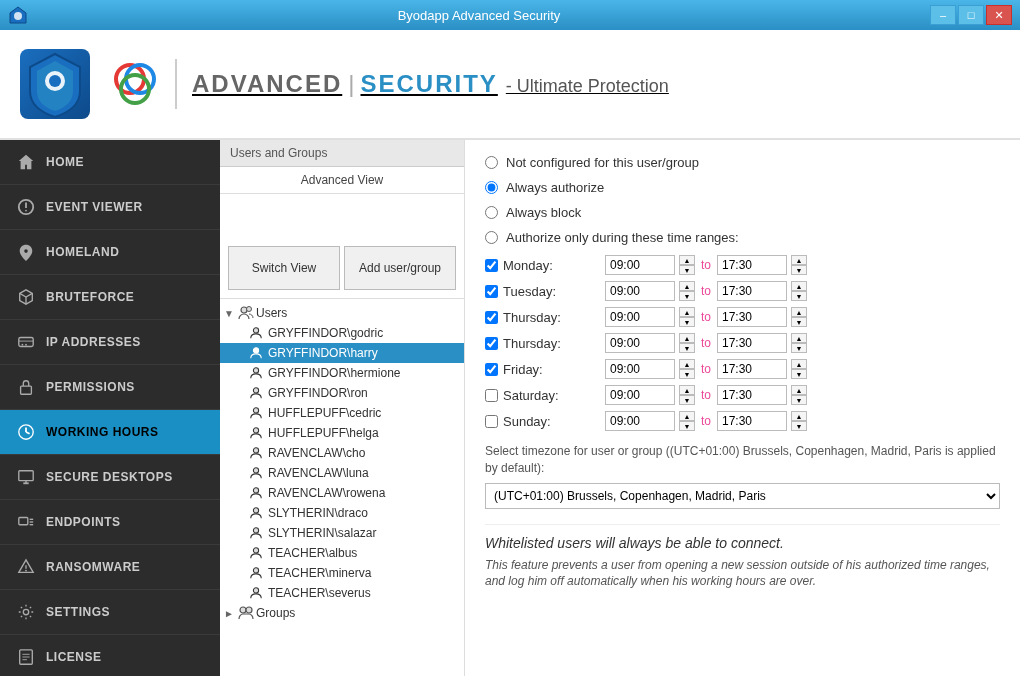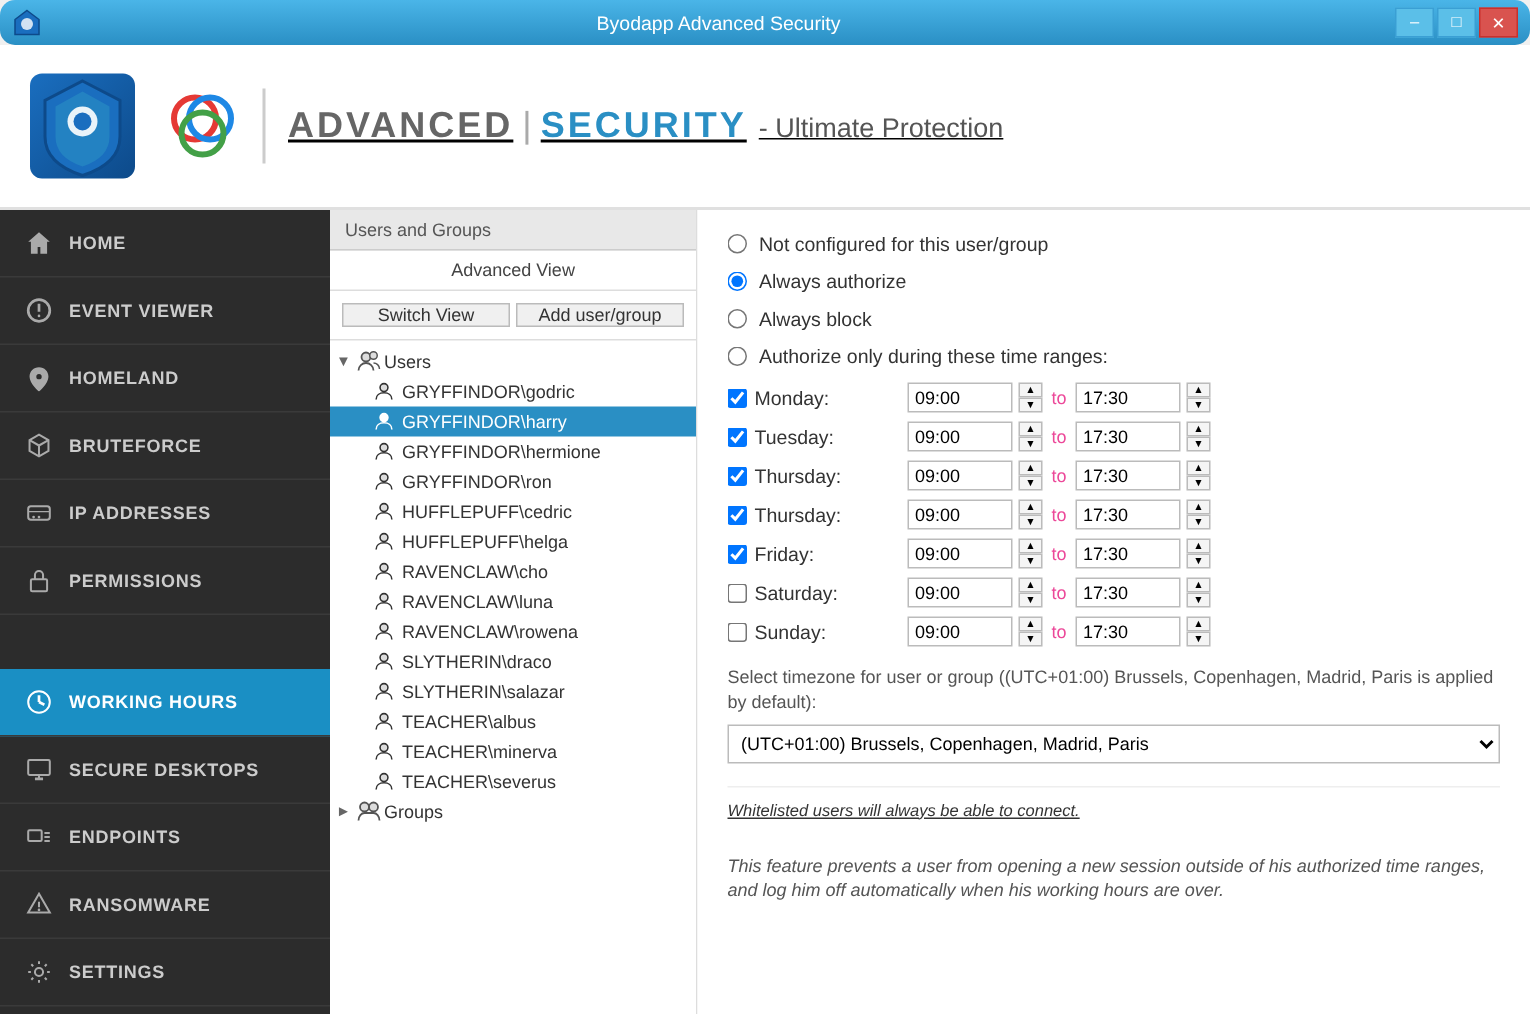--- a/index.html
+++ b/index.html
@@ -7,21 +7,20 @@
 
     
     .title-bar {
       background: linear-gradient(to bottom, #4ab5e8, #2a8fc4);
       height: 30px;
       display: flex;
       align-items: center;
       justify-content: space-between;
       padding: 0 8px;
       color: white;
-      border-radius: 10px;
     }
     .title-bar-title { font-size: 13px; font-weight: 400; flex: 1; text-align: center; }
     .title-bar-controls { display: flex; gap: 2px; }
     .title-bar-btn {
       width: 26px; height: 20px;
       background: #5bbfe8;
       border: 1px solid #3a9fd4;
       color: white;
       font-size: 11px;
       cursor: pointer;
@@ -64,21 +63,21 @@
     }
     .sidebar-item {
       display: flex;
       align-items: center;
       gap: 10px;
       padding: 12px 16px;
       color: #ccc;
       cursor: pointer;
       border-bottom: 1px solid #3a3a3a;
     }
-    .sidebar-item.active { background: #1a8fc4; color: #ffffff; margin-top: 36px; }
+    .sidebar-item.active { background: #1a8fc4; color: #000000; }
     .sidebar-item-icon { width: 20px; height: 20px; display: flex; align-items: center; justify-content: center; color: #aaa; flex-shrink: 0; }
     .sidebar-item.active .sidebar-item-icon { color: white; }
     .sidebar-item-label { font-size: 12px; font-weight: 600; letter-spacing: 0.5px; }
 
     
     .content-area {
       flex: 1;
       display: flex;
       background: #f5f5f5;
       overflow: hidden;
@@ -107,26 +106,27 @@
       border-bottom: 1px solid #ddd;
     }
     .left-panel-buttons {
       display: flex;
       padding: 8px;
       gap: 4px;
       border-bottom: 1px solid #ddd;
     }
     .panel-btn {
       flex: 1;
-      padding: 0 4px;
+      padding: 14px 4px;
       font-size: 12px;
       background: #f0f0f0;
       border: 1px solid #bbb;
       cursor: pointer;
       color: #333;
+      margin-top: 44px;
     }
 
     
     .tree-container {
       flex: 1;
       overflow-y: auto;
       padding: 4px 0;
     }
     .tree-item {
       display: flex;
@@ -188,21 +188,21 @@
     .timezone-section { margin-top: 12px; }
     .timezone-label { font-size: 12px; color: #555; margin-bottom: 6px; line-height: 1.4; }
     .timezone-select {
       width: 100%;
       padding: 4px;
       border: 1px solid #bbb;
       font-size: 12px;
       background: white;
     }
     .info-section { margin-top: 15px; border-top: 1px solid #eee; padding-top: 10px; }
-    .info-bold { font-size: 11px; color: #333; font-style: italic; margin-bottom: 22px; text-decoration: underline; }
+    .info-bold { font-size: 14px; color: #333; font-style: italic; margin-bottom: 6px; }
     .info-text { font-size: 12px; color: #555; font-style: italic; line-height: 1.4; }
 
     
     svg { display: block; }
   </style>
 </head>
 <body>
 
 <div class="title-bar">
   <div style="width:20px;height:20px;">

